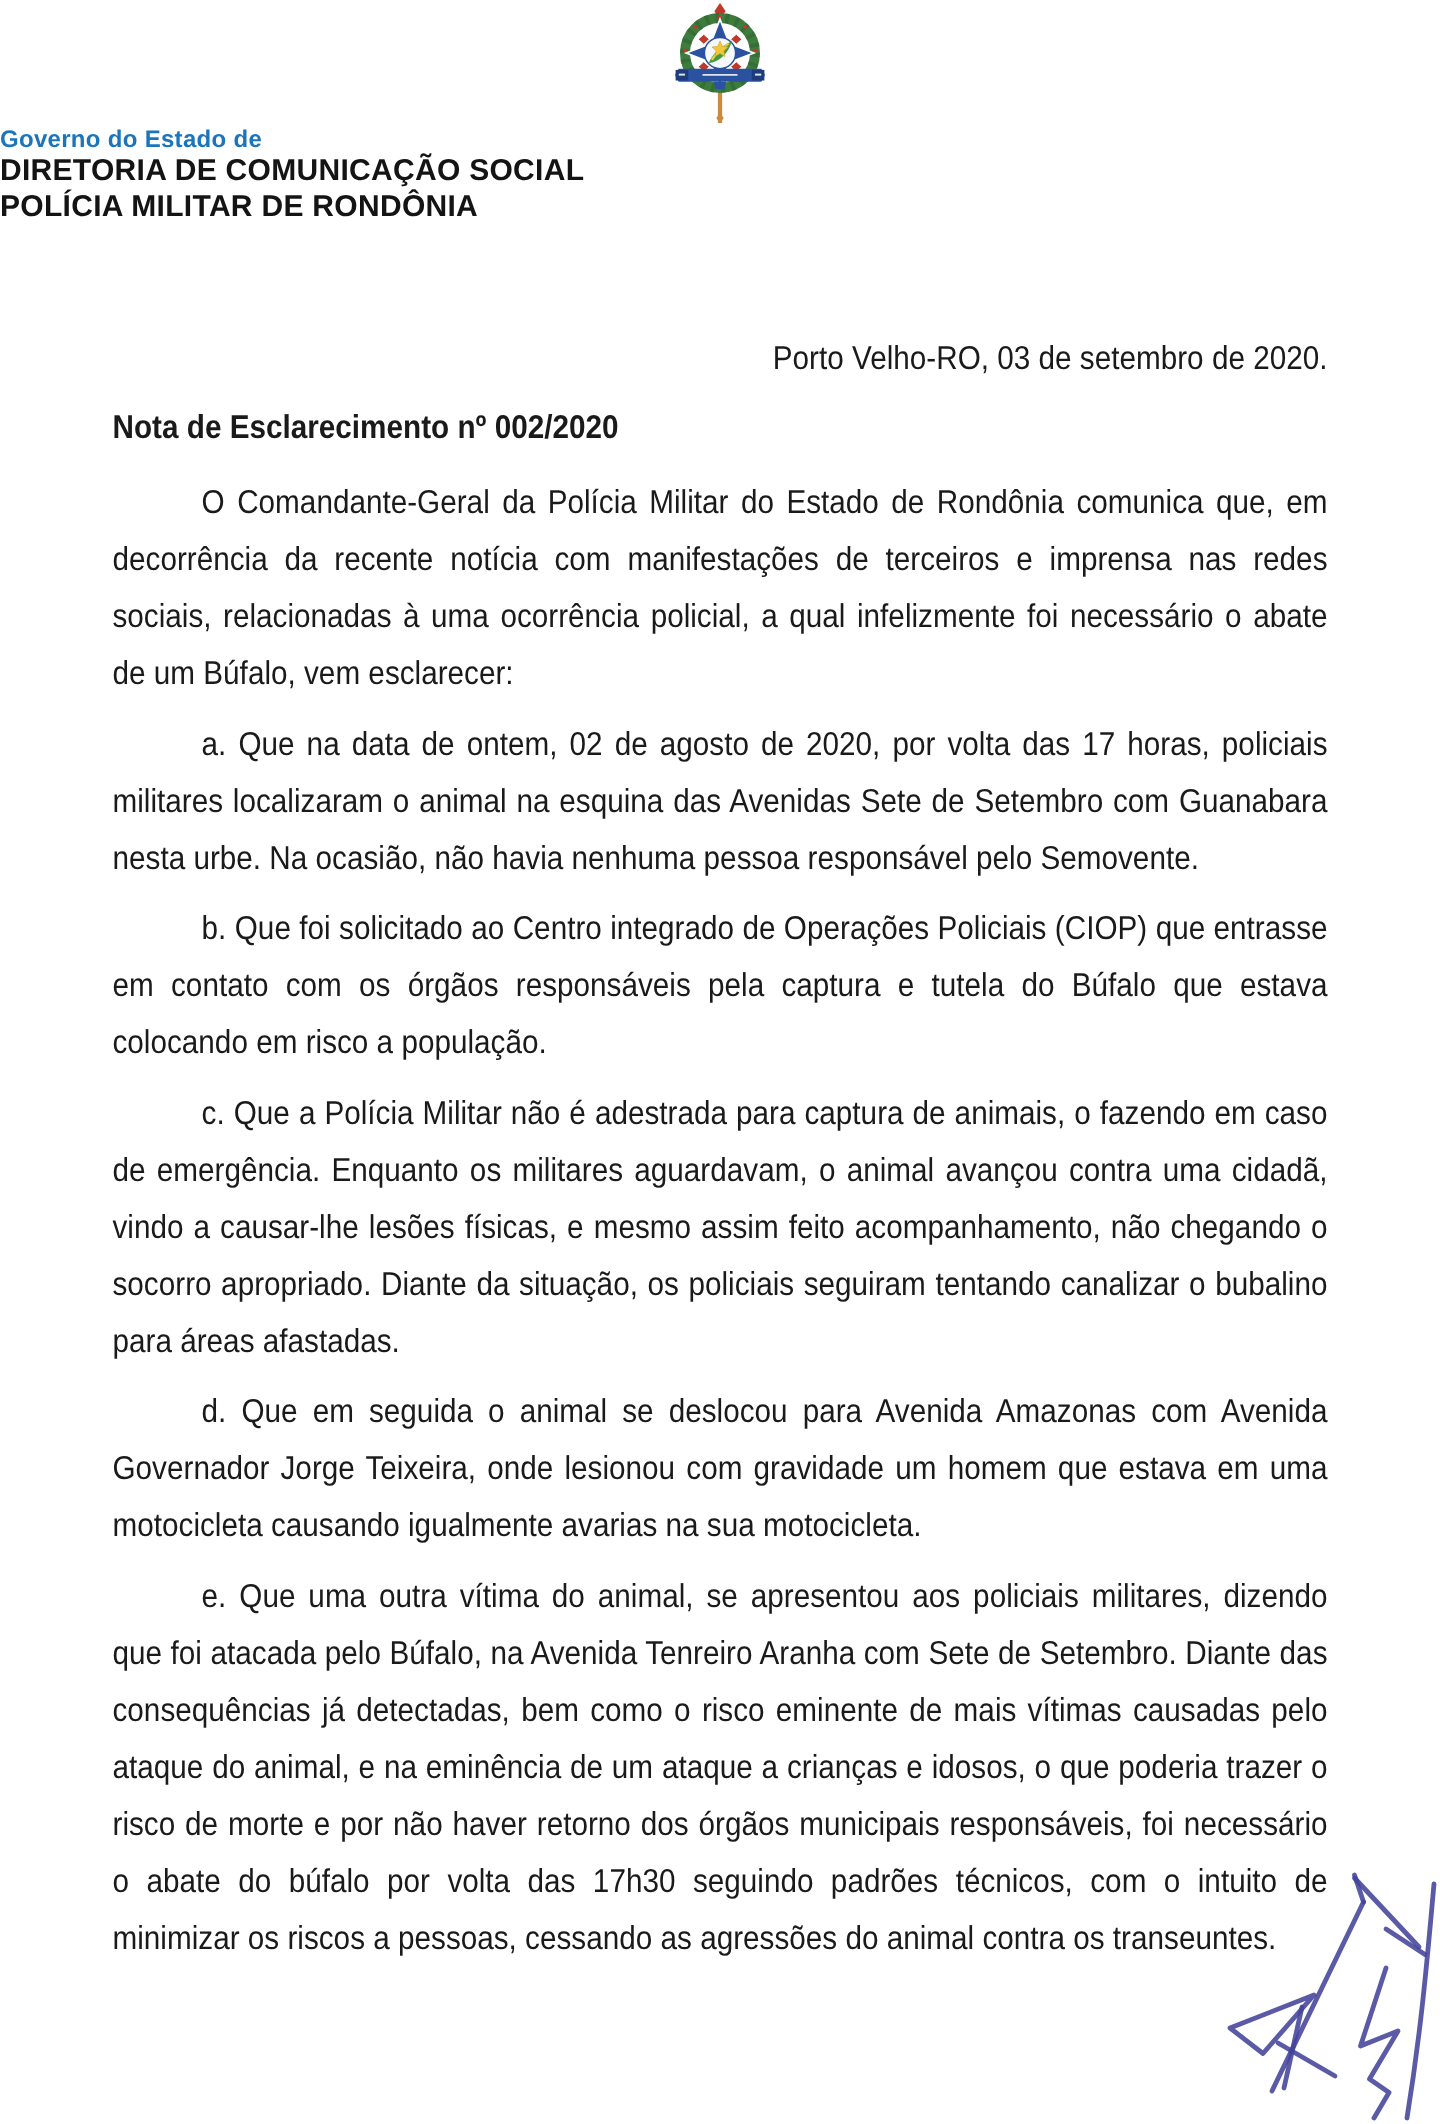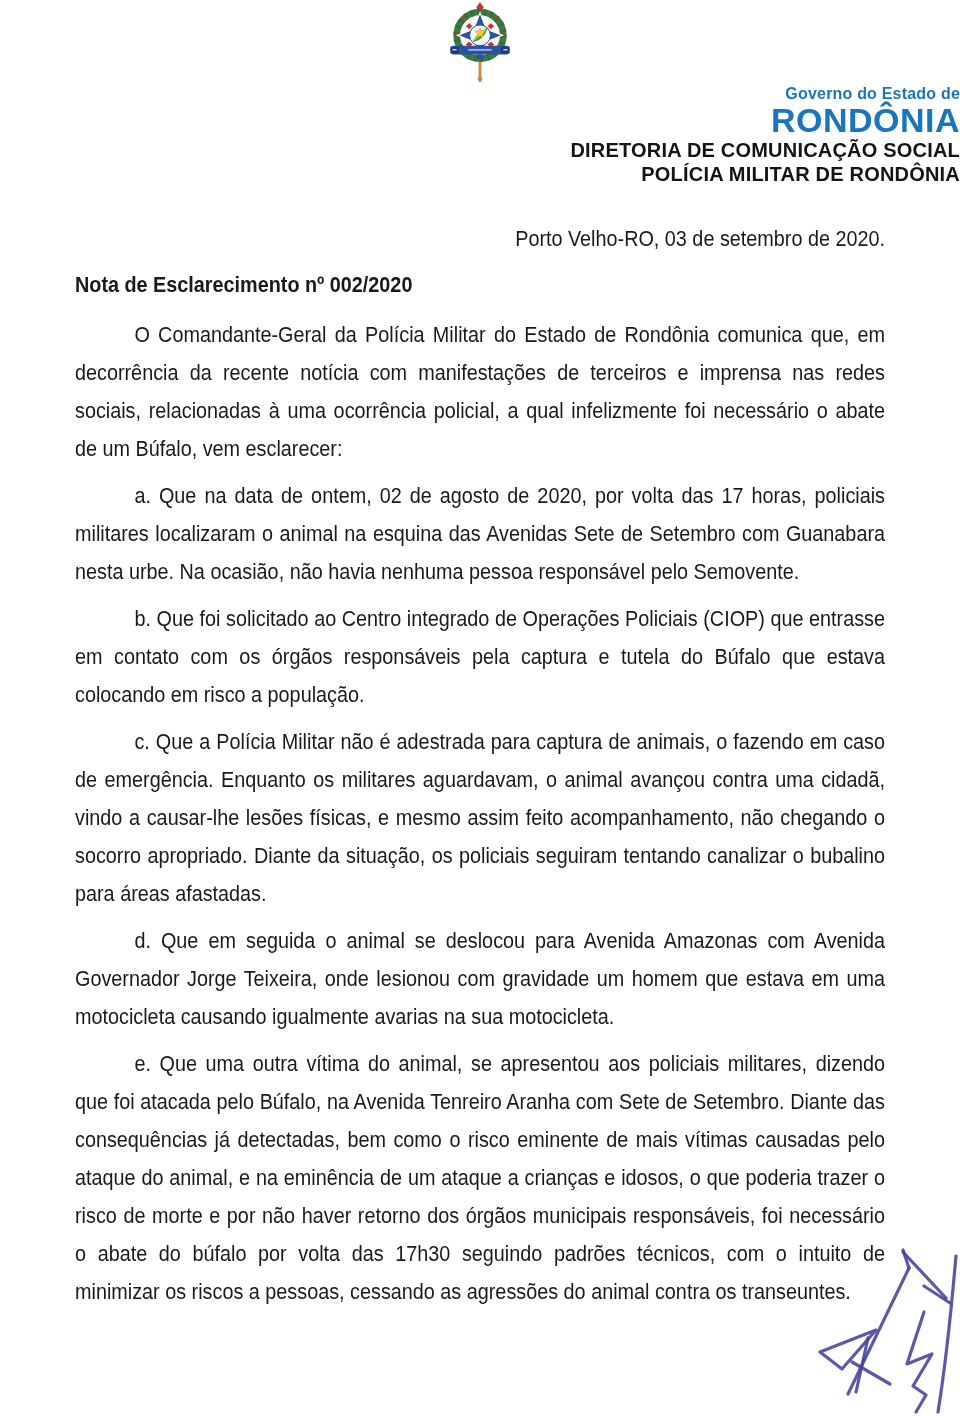--- a/index.html
+++ b/index.html
@@ -4,21 +4,21 @@
 <style>
   html,body{margin:0;padding:0;}
   body{
     width:960px;height:1416px;position:relative;overflow:hidden;
     background:#ffffff;color:#151515;
     font-family:"Liberation Sans","DejaVu Sans",sans-serif;
     -webkit-font-smoothing:antialiased;
   }
   .page{position:absolute;inset:0;}
   
-  .letterhead{position:absolute;top:0;left:0;width:960px;text-align:right;}
+  .letterhead{position:absolute;top:0;left:0;width:960px;text-align:left;}
   .emblem{display:block;margin:2px auto 3px auto;width:86px;height:80px;}
   .gov-label{
     color:var(--brand-blue,#1b75bc);font-weight:bold;font-size:16px;line-height:17px;
     letter-spacing:.2px;
   }
   .state-name{
     color:var(--brand-blue,#1b75bc);font-weight:bold;font-size:34px;line-height:36px;
     letter-spacing:.5px;
   }
   .org-line{font-weight:bold;font-size:20px;line-height:24px;color:#141414;letter-spacing:.2px;}
@@ -79,21 +79,20 @@
       <rect x="75.5" y="53.5" width="10" height="8.5" fill="#1d3c7c"></rect>
       <g fill="#ffffff" opacity=".85">
         <rect x="17" y="56.5" width="5" height="1.6"></rect>
         <rect x="78" y="56.5" width="5" height="1.6"></rect>
         <rect x="36" y="56.8" width="28" height="1.4"></rect>
       </g>
       <path d="M45 63 L55 63 L53.5 69 L46.5 69 Z" style="fill:var(--em-blue,#2a52a0)"></path>
     </svg>
 
     <div class="gov-label">Governo do Estado de</div>
-    <div class="state-name">RONDÔNIA</div>
     <div class="org-line">DIRETORIA DE COMUNICAÇÃO SOCIAL</div>
     <div class="org-line">POLÍCIA MILITAR DE RONDÔNIA</div>
   </div>
 
   <div class="doc-content">
     <div class="dateline">Porto Velho-RO, 03 de setembro de 2020.</div>
     <div class="note-title">Nota de Esclarecimento nº 002/2020</div>
     <p class="body-par">O Comandante-Geral da Polícia Militar do Estado de Rondônia comunica que, em decorrência da recente notícia com manifestações de terceiros e imprensa nas redes sociais, relacionadas à uma ocorrência policial, a qual infelizmente foi necessário o abate de um Búfalo, vem esclarecer:</p>
     <p class="body-par">a. Que na data de ontem, 02 de agosto de 2020, por volta das 17 horas, policiais militares localizaram o animal na esquina das Avenidas Sete de Setembro com Guanabara nesta urbe. Na ocasião, não havia nenhuma pessoa responsável pelo Semovente.</p>
     <p class="body-par">b. Que foi solicitado ao Centro integrado de Operações Policiais (CIOP) que entrasse em contato com os órgãos responsáveis pela captura e tutela do Búfalo que estava colocando em risco a população.</p>

